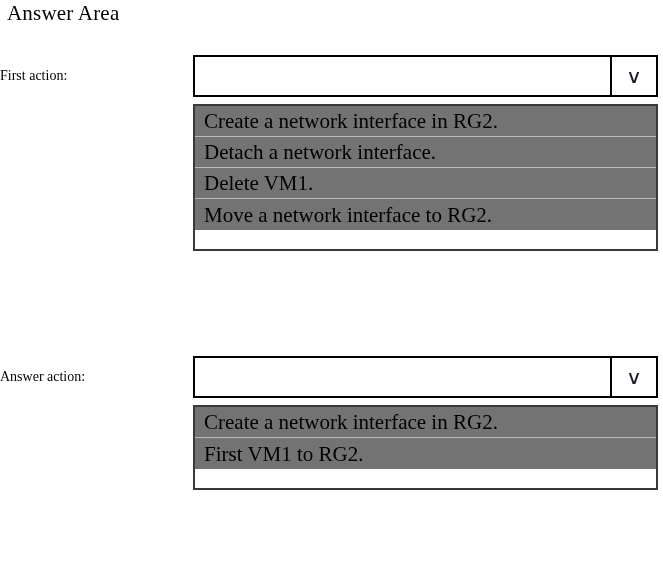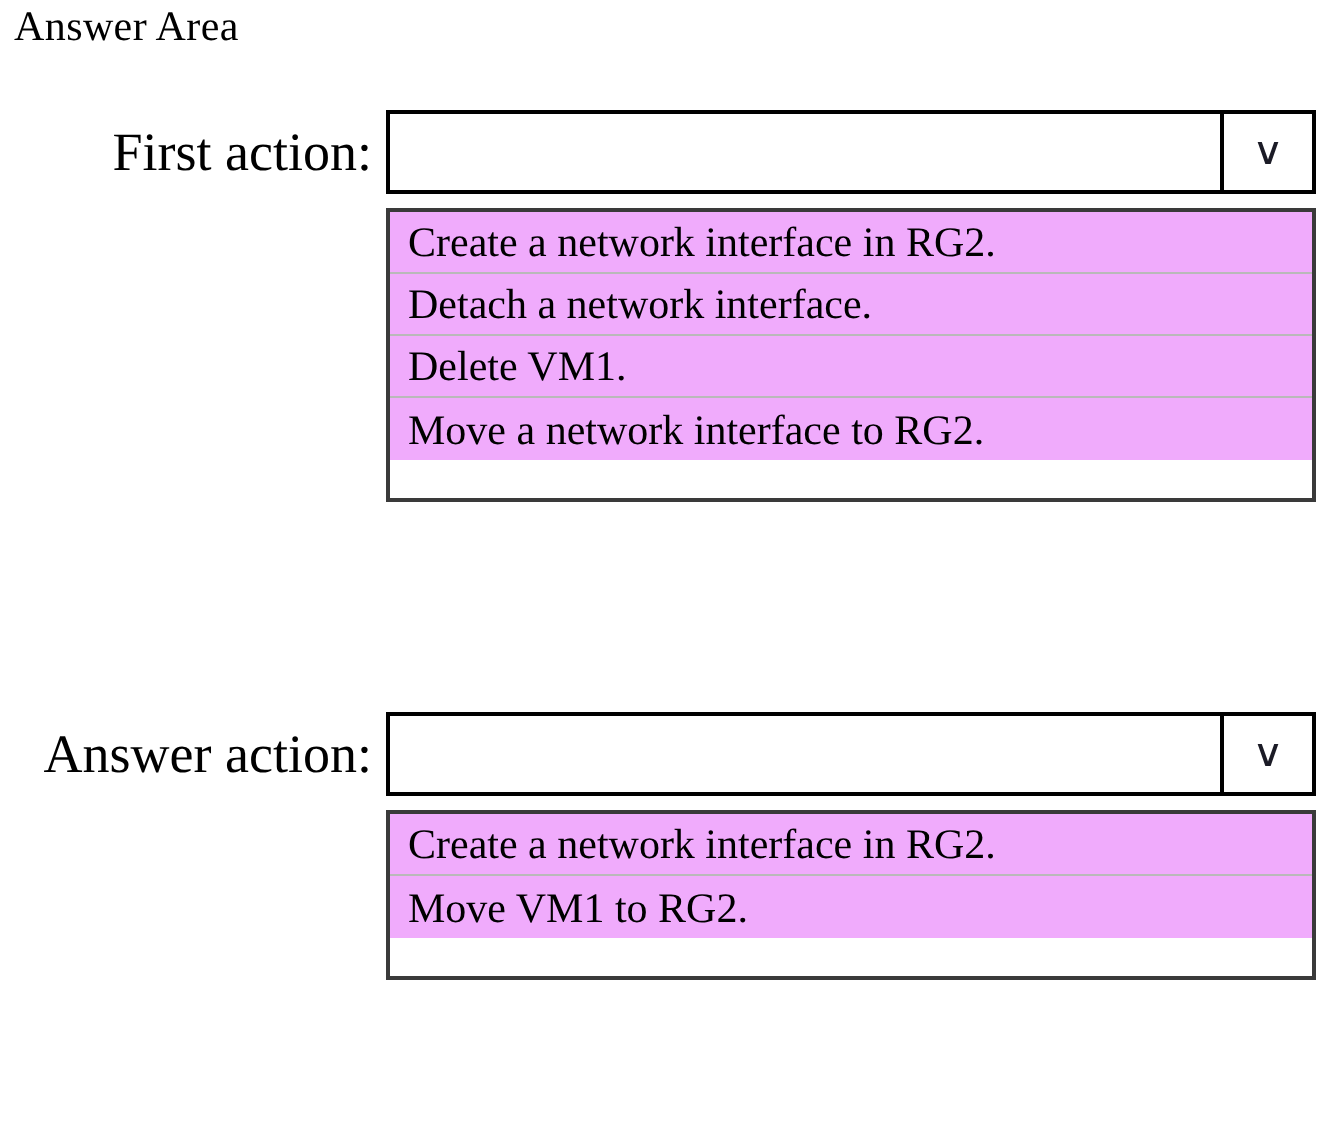--- a/index.html
+++ b/index.html
@@ -36,22 +36,21 @@
     width: 663px;
   }
   .block-first  { top: 55px; }
   .block-second { top: 356px; }
 
   .action-label {
     position: absolute;
     left: 0px;
     top: 8px;
     width: 186px;
-    text-align: right;
-    font-size: 27px;
+    font-size: 14px;
     line-height: 26px;
     white-space: nowrap;
   }
 
   
   .combo {
     position: absolute;
     left: 193px;
     top: 0px;
     width: 465px;
@@ -104,21 +103,21 @@
   .dropdown-option {
     height: 31px;
     box-sizing: border-box;
     border-bottom: 1px solid #b9b9b9;
     display: flex;
     align-items: center;
     padding-left: 9px;
     font-size: 21px;
     line-height: 26px;
     white-space: nowrap;
-    background: #f0abfc;
+    background: #737373;
   }
   .dropdown-option:last-of-type {
     border-bottom: none;
     text-align: center;
   }
 </style>
 </head>
 <body>
 
 <div class="answer-area-title">Answer Area</div>
@@ -149,16 +148,16 @@
 
   <div class="combo">
     <div class="combo-value" title=""></div>
     <div class="combo-arrow">
       <span>∨</span>
     </div>
   </div>
 
   <div class="dropdown-list">
     <div class="dropdown-option">Create a network interface in RG2.</div>
-    <div class="dropdown-option">Move VM1 to RG2.</div>
+    <div class="dropdown-option">First VM1 to RG2.</div>
   </div>
 
 </div>
 
 </body></html>

